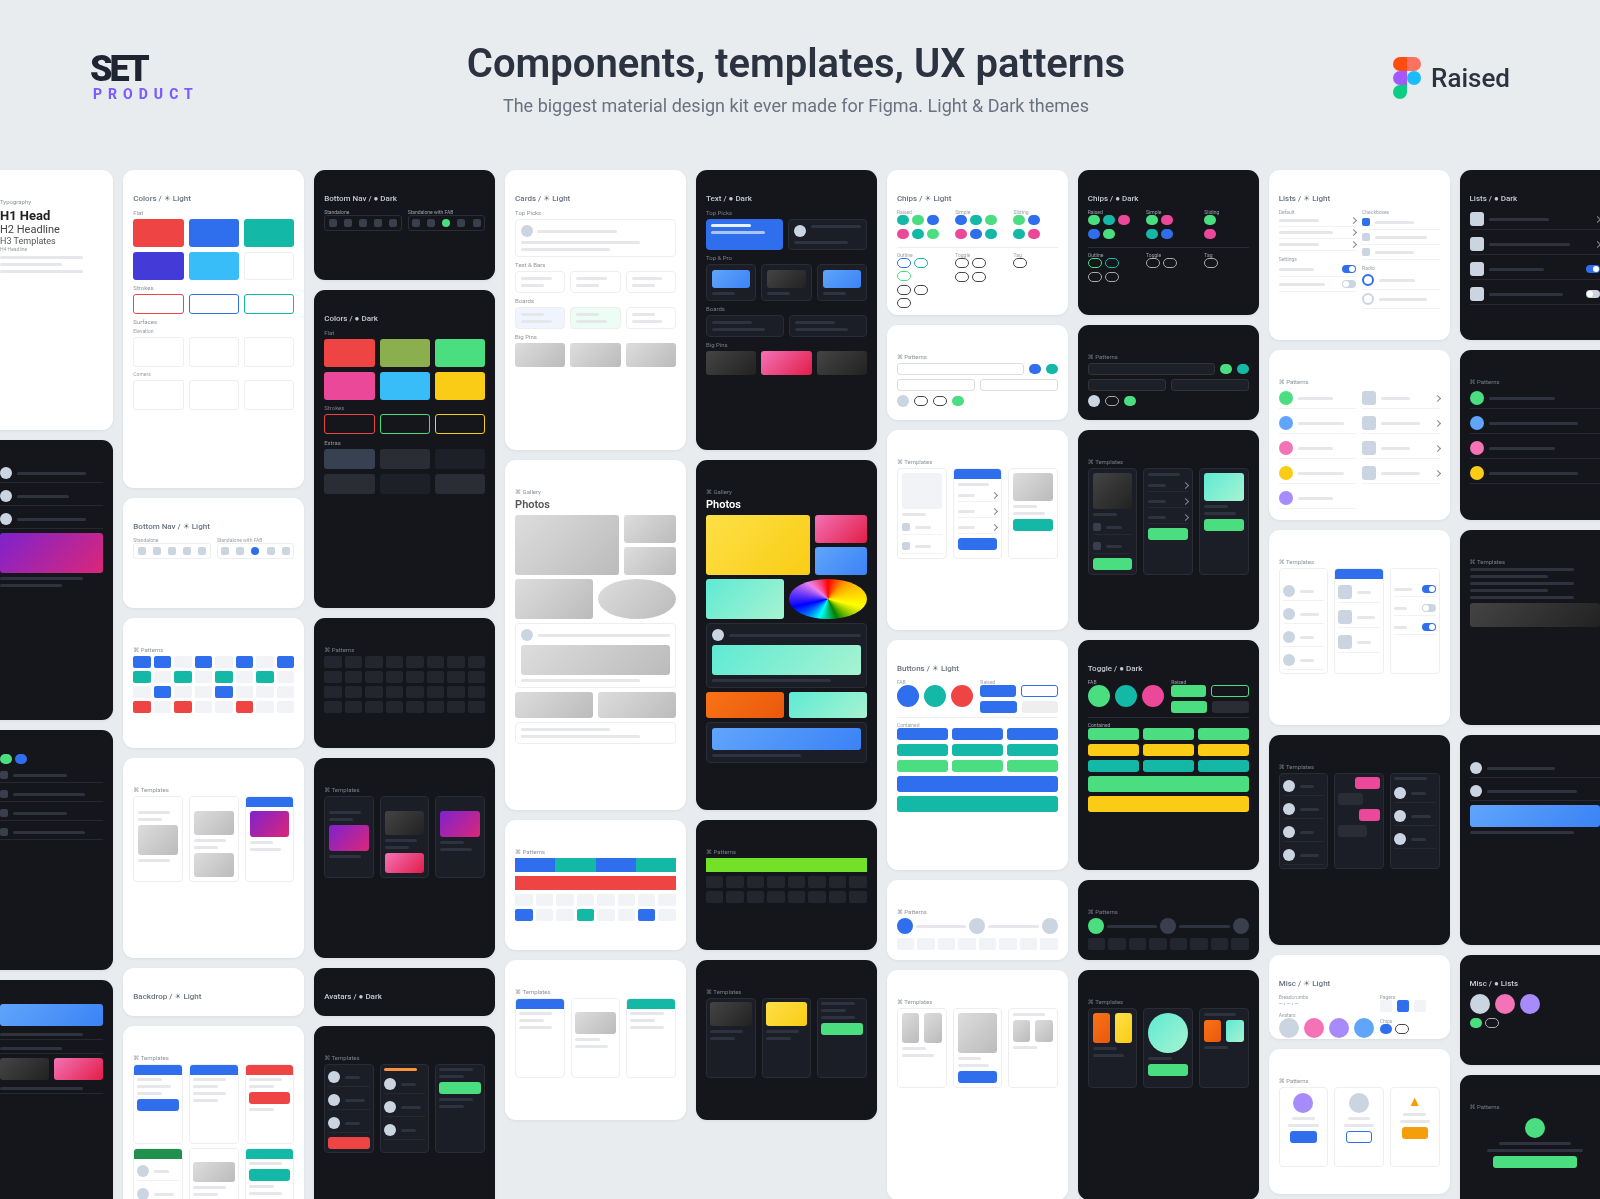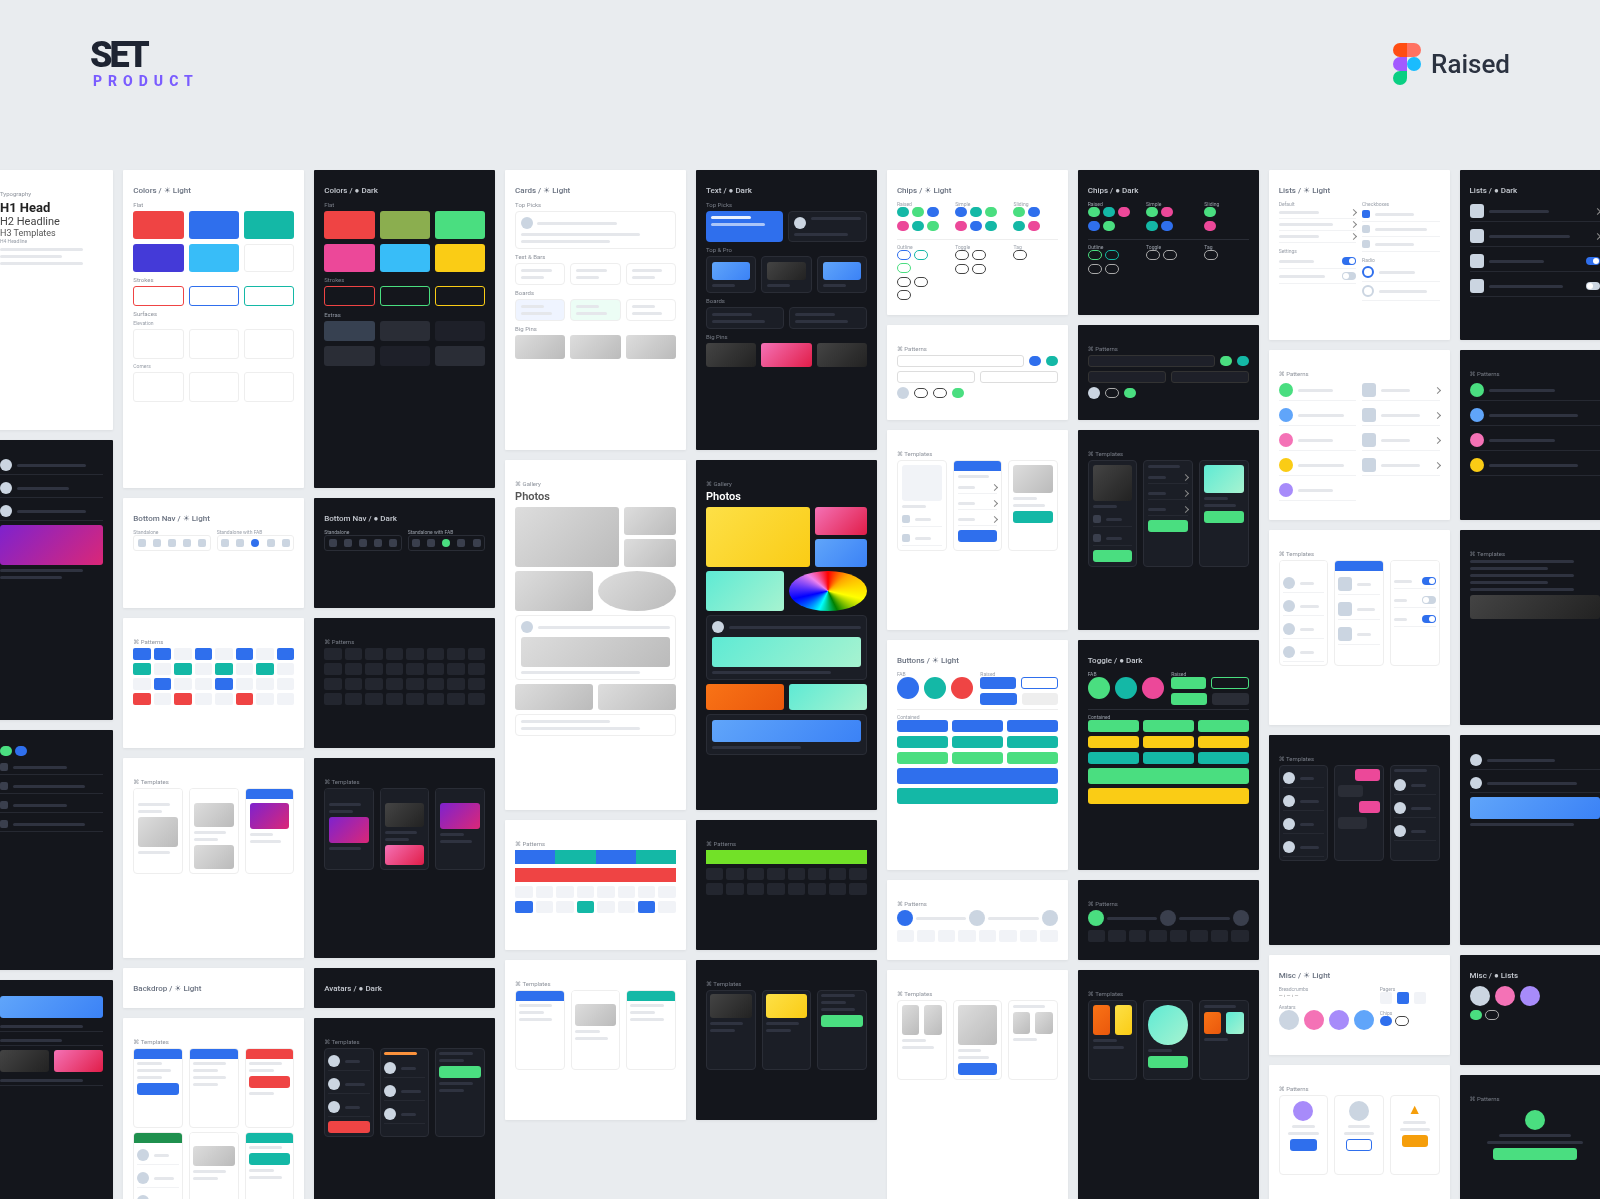--- a/index.html
+++ b/index.html
@@ -34,21 +34,21 @@
 
   .canvas {
     position: absolute;
     left: 0; right: 0; top: 160px; bottom: 0;
     overflow: hidden;
     padding: 10px 50px 0 50px;
   }
   .cols { display: flex; gap: 10px; }
   .c { flex: 1; display: flex; flex-direction: column; gap: 10px; }
 
-  .panel { background: #fff; border-radius: 1px; font-size: 7px; color: #555; box-shadow: 0 1px 3px rgba(0,0,0,0.06); overflow: hidden; padding: 16px 10px;}
+  .panel { background: #fff; border-radius: 11px; font-size: 7px; color: #555; box-shadow: 0 1px 3px rgba(0,0,0,0.06); overflow: hidden; padding: 24px 10px;}
   .panel.dark { background: #14161c; color: #d0d3d8; }
   .panel .pt { font-size: 8px; font-weight: 500; color: #6a7280; margin-bottom: 6px; }
   .panel.dark .pt { color: #c5c9d0; }
   .sub { font-size: 6px; color: #8e939c; margin: 4px 0 3px; }
   .panel.dark .sub { color: #7a7f89;}
 
   .row { display: flex; gap: 5px; }
   .grid3 { display: grid; grid-template-columns: repeat(3,1fr); gap: 5px; }
   .swatch { height: 28px; border-radius: 3px; }
   .swatch.sm { height: 20px; }
@@ -164,20 +164,24 @@
   .round{border-radius:50%;}
 
 </style>
 </head>
 <body>
 
 <div class="header">
   <div class="set-logo">
     <div class="set-logo-top">SET</div>
     <div class="set-logo-bot">PRODUCT</div>
+  </div>
+  <div class="title-block">
+    <div class="title">Components, templates, UX patterns</div>
+    <div class="subtitle">The biggest material design kit ever made for Figma. Light &amp; Dark themes</div>
   </div>
   <div class="figma-logo">
     <div class="figma-icon">
       <span class="fi-1"></span>
         <span class="fi-2"></span>
         <span class="fi-3"></span>
         <span class="fi-4"></span>
         <span class="fi-5"></span>
     </div>
     <div class="figma-text">Raised</div>
@@ -503,48 +507,20 @@
                 <div class="pill-btn teal"></div>
                 <div class="bar short"></div>
                 <div class="bar med"></div>
               </div>
             </div>
     </div>
   </div>
 </div>
 
 <div class="c" style="flex:1">
-  <div class="panel dark" style="height:318px">
-    <div class="pt">Colors / ● Dark</div>
-    <div class="sub">Flat</div>
-    <div class="grid3">
-      <div class="swatch c-red"></div>
-      <div class="swatch c-olive"></div>
-      <div class="swatch c-green"></div>
-      <div class="swatch c-pink"></div>
-      <div class="swatch c-cyan"></div>
-      <div class="swatch c-yellow"></div>
-    </div>
-    <div class="sub">Strokes</div>
-    <div class="grid3">
-      <div class="swatch sm" style="border:1px solid #ef4444"></div>
-      <div class="swatch sm" style="border:1px solid #4ade80"></div>
-      <div class="swatch sm" style="border:1px solid #facc15"></div>
-    </div>
-    <div class="section-label">Extras</div>
-    <div class="grid3">
-      <div class="swatch sm c-dark"></div>
-      <div class="swatch sm" style="background:#2a2d36"></div>
-      <div class="swatch sm" style="background:#1e2029"></div>
-      <div class="swatch sm" style="background:#2a2d36"></div>
-      <div class="swatch sm" style="background:#1e2029"></div>
-      <div class="swatch sm" style="background:#2a2d36"></div>
-    </div>
-  </div>
-
   <div class="panel dark" style="height:110px">
     <div class="pt">Bottom Nav / ● Dark</div>
     <div class="split">
        <div>
               <div class="mini">Standalone</div>
               <div class="navicons">
                 <span class="nico"></span>
                 <span class="nico"></span>
                 <span class="nico"></span>
                 <span class="nico"></span>
@@ -554,20 +530,48 @@
        <div>
               <div class="mini">Standalone with FAB</div>
               <div class="navicons">
                 <span class="nico"></span>
                 <span class="nico"></span>
                 <span class="nico" style="background:#4ade80;border-radius:50%"></span>
                 <span class="nico"></span>
                 <span class="nico"></span>
               </div>
             </div>
+    </div>
+  </div>
+
+  <div class="panel dark" style="height:318px">
+    <div class="pt">Colors / ● Dark</div>
+    <div class="sub">Flat</div>
+    <div class="grid3">
+      <div class="swatch c-red"></div>
+      <div class="swatch c-olive"></div>
+      <div class="swatch c-green"></div>
+      <div class="swatch c-pink"></div>
+      <div class="swatch c-cyan"></div>
+      <div class="swatch c-yellow"></div>
+    </div>
+    <div class="sub">Strokes</div>
+    <div class="grid3">
+      <div class="swatch sm" style="border:1px solid #ef4444"></div>
+      <div class="swatch sm" style="border:1px solid #4ade80"></div>
+      <div class="swatch sm" style="border:1px solid #facc15"></div>
+    </div>
+    <div class="section-label">Extras</div>
+    <div class="grid3">
+      <div class="swatch sm c-dark"></div>
+      <div class="swatch sm" style="background:#2a2d36"></div>
+      <div class="swatch sm" style="background:#1e2029"></div>
+      <div class="swatch sm" style="background:#2a2d36"></div>
+      <div class="swatch sm" style="background:#1e2029"></div>
+      <div class="swatch sm" style="background:#2a2d36"></div>
     </div>
   </div>
   <div class="panel dark" style="height:130px">
     <div class="sub">⌘ Patterns</div>
     <div class="keyrow">
             <div class="key"></div>
             <div class="key green"></div>
             <div class="key"></div>
             <div class="key"></div>
             <div class="key green"></div>
@@ -1817,21 +1821,21 @@
                   <span class="avatar"></span>
                   <div class="txt">
                     <div class="bar short"></div>
                   </div>
                 </div>
               </div>
             </div>
     </div>
   </div>
 
-  <div class="panel" style="height:100px">
+  <div class="panel" style="height:84px">
     <div class="pt">Misc / ☀ Light</div>
     <div class="split">
       <div>
         <div class="mini">Breadcrumbs</div>
         <div class="row" style="align-items:center;gap:3px;font-size:5px;color:#888">— › — › —</div>
         <div class="mini" style="margin-top:6px">Avatars</div>
         <div class="row">
                 <span class="avatarlg"></span>
                 <span class="avatarlg" style="background:#f472b6"></span>
                 <span class="avatarlg" style="background:#a78bfa"></span>

